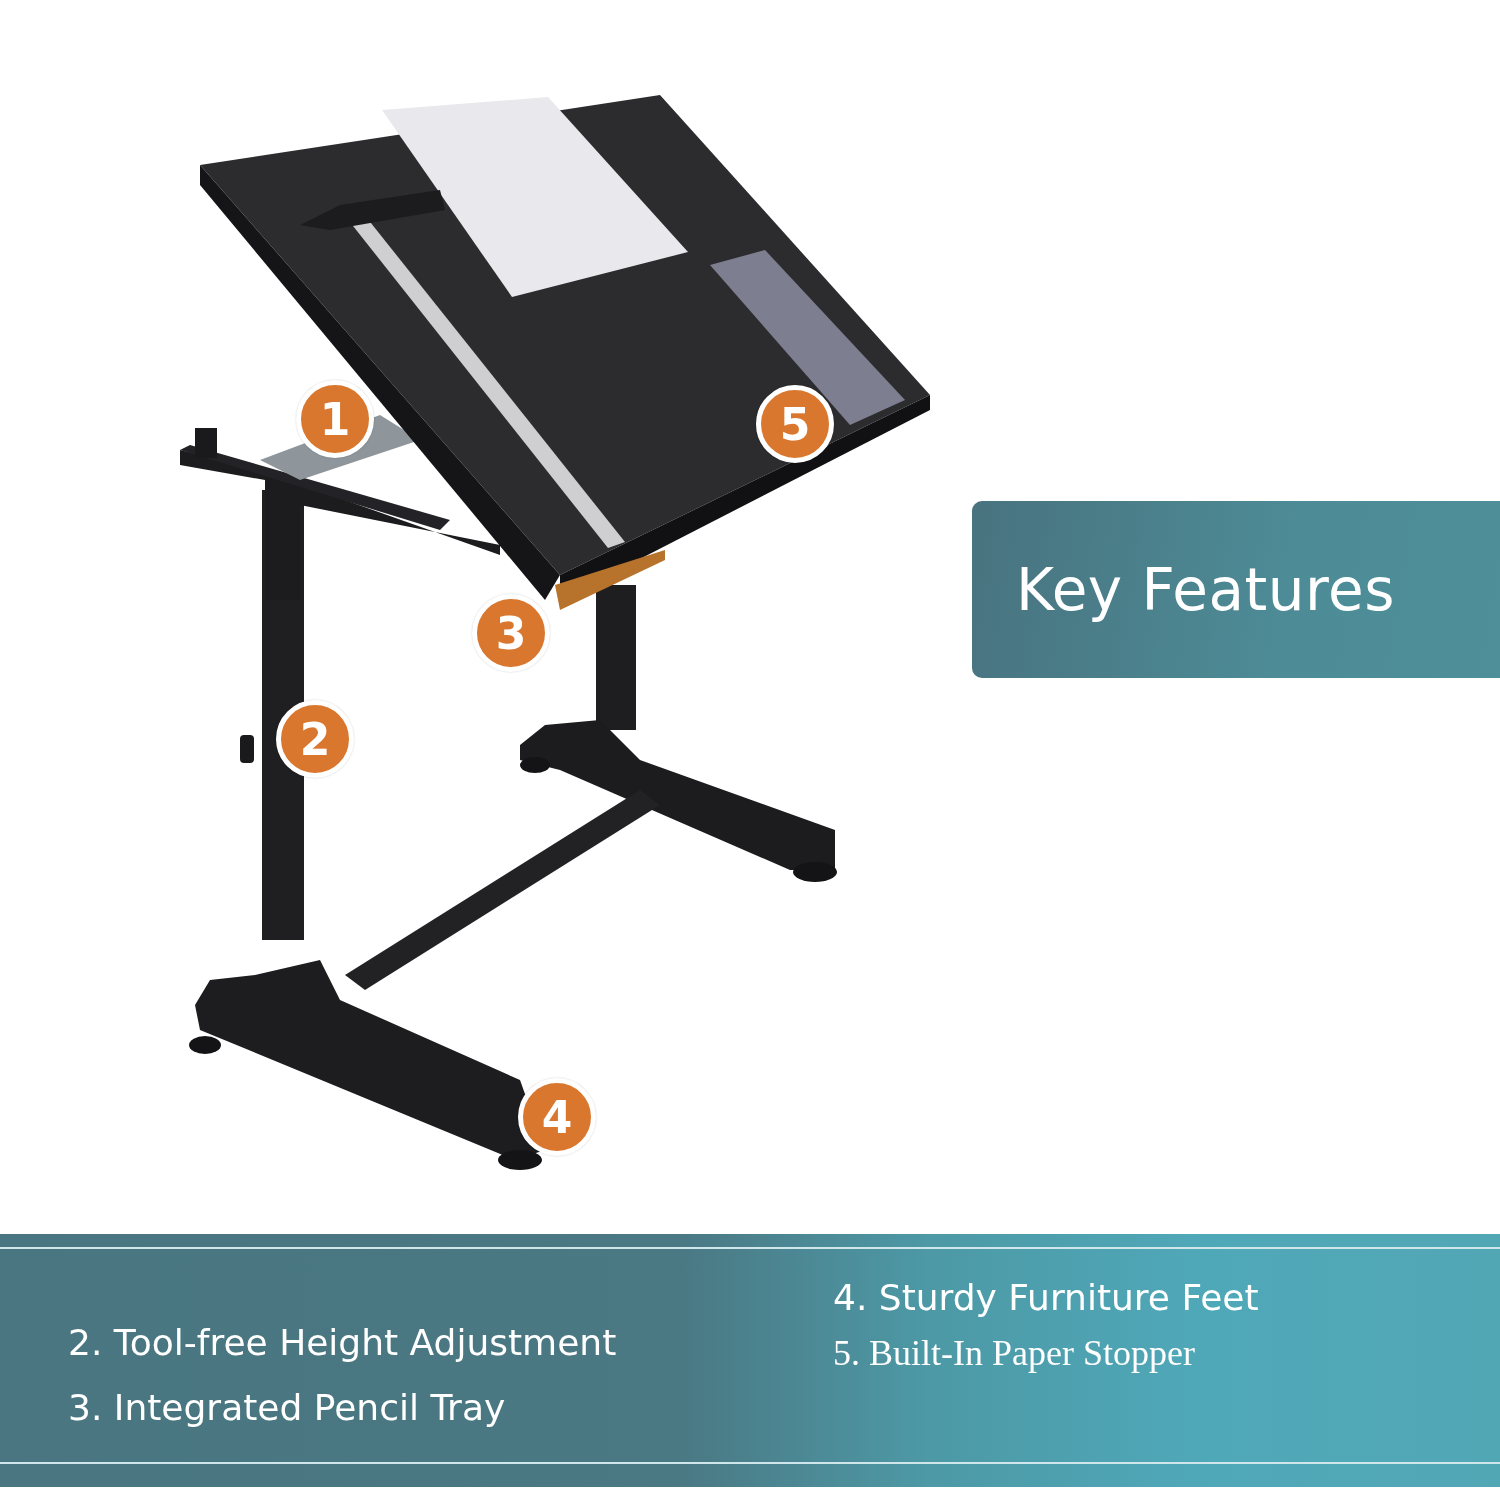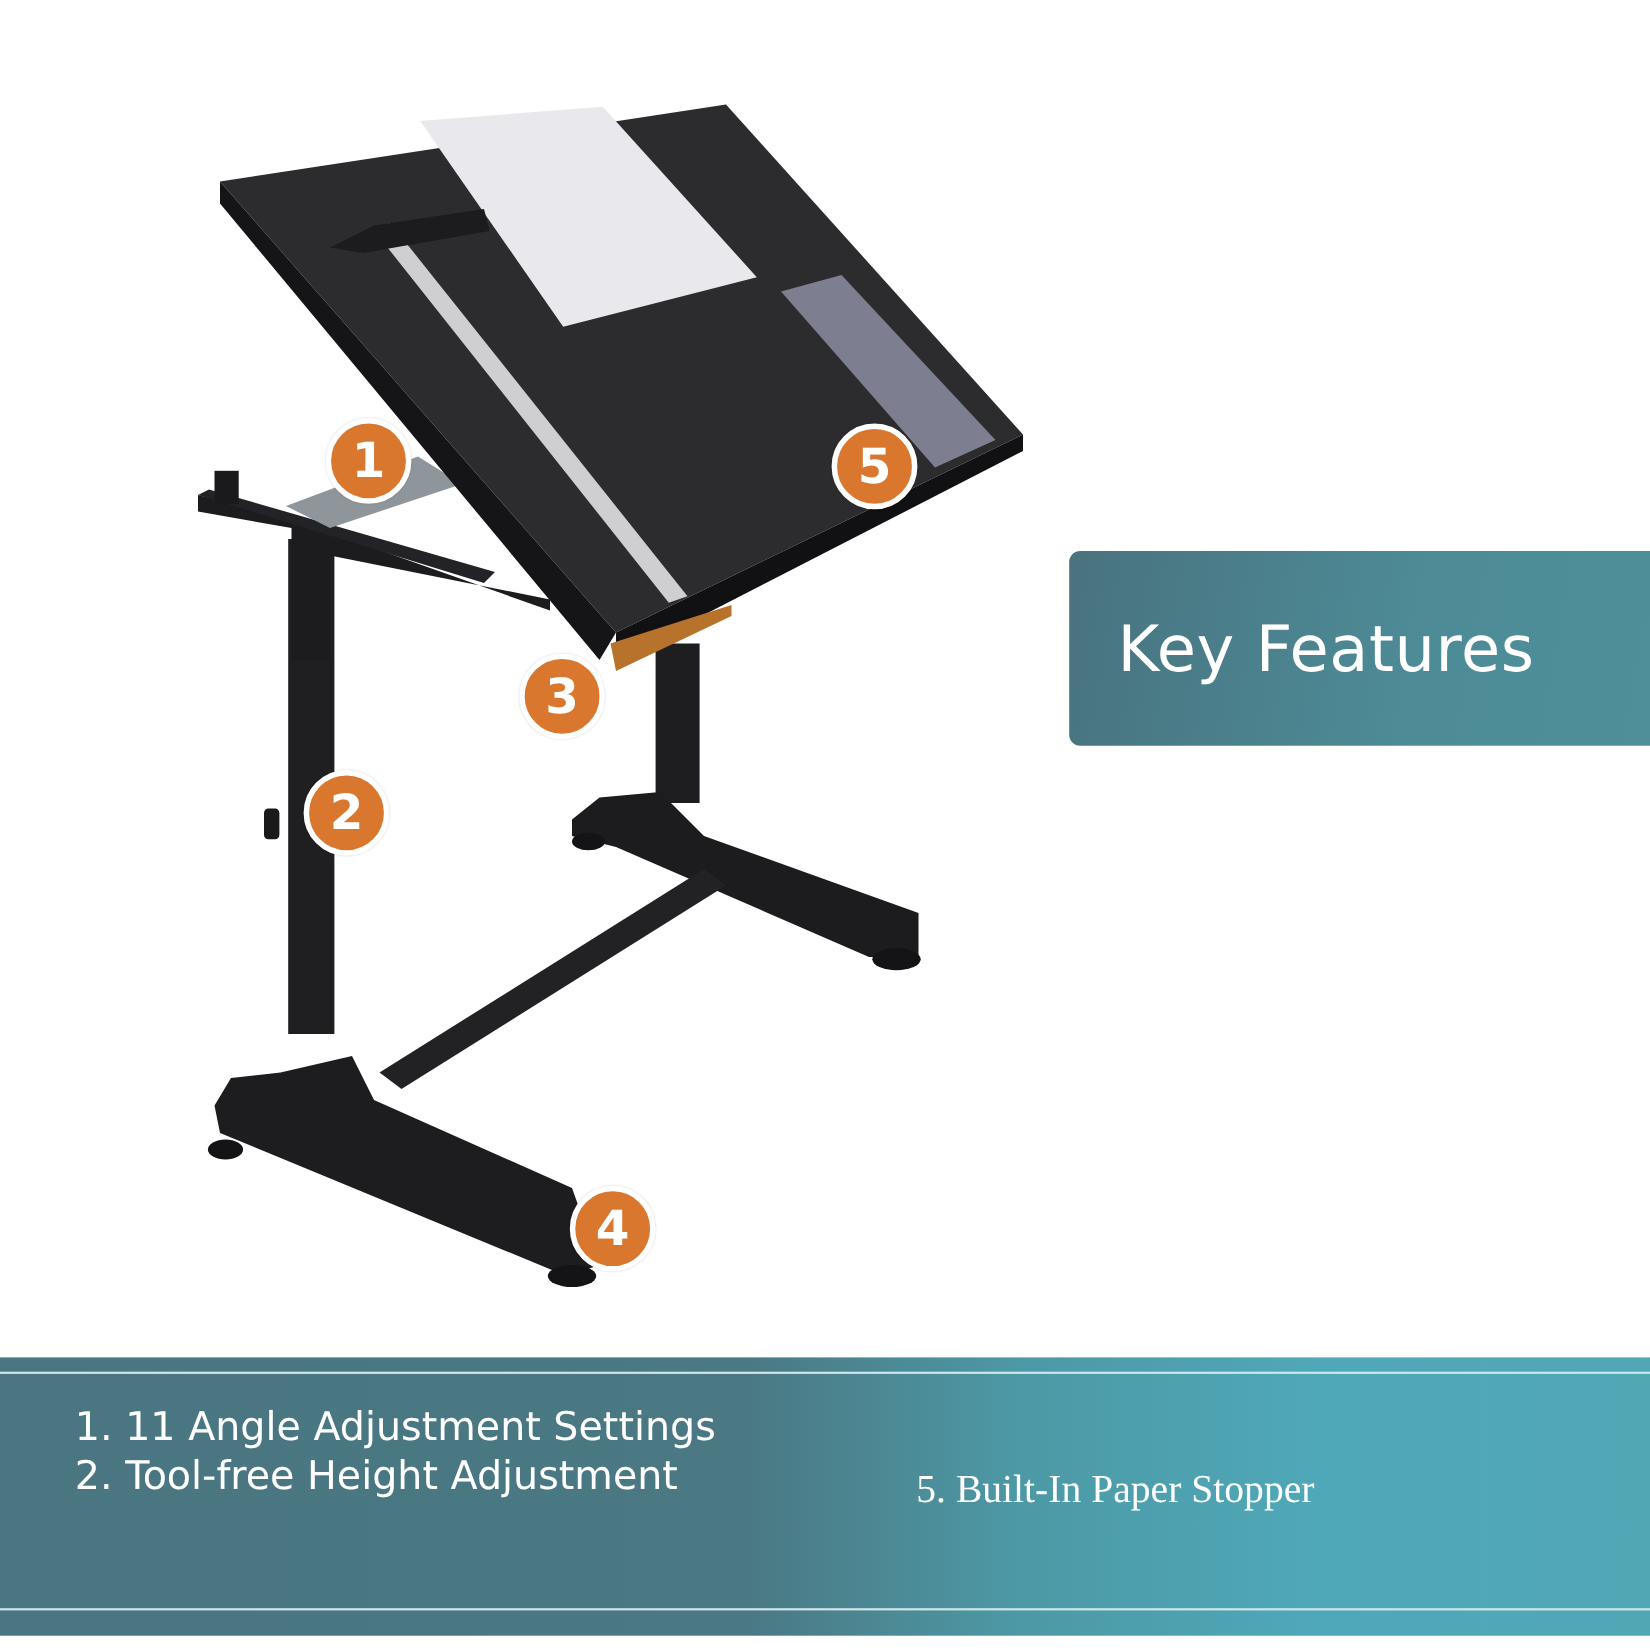--- a/index.html
+++ b/index.html
@@ -68,16 +68,17 @@
     <span>5</span>
   </div>
 
 <div class="title-box">
   <span>Key Features</span>
 </div>
 
 <div class="banner">
   <div class="rule" style="top:13px;"></div>
   <div class="rule" style="top:228px;"></div>
-  <div class="feat" style="left:68px;top:43px;">1. 11 Angle Adjustment Settings</div>
   <div class="feat" style="left:68px;top:88px;">2. Tool-free Height Adjustment</div>
+  <div class="feat" style="left:68px;top:153px;">3. Integrated Pencil Tray</div>
+  <div class="feat" style="left:833px;top:43px;">4. Sturdy Furniture Feet</div>
   <div class="feat" style="left:833px;top:98px;font-family:Liberation Serif, serif;">5. Built-In Paper Stopper</div>
 </div>
 
 </body></html>

